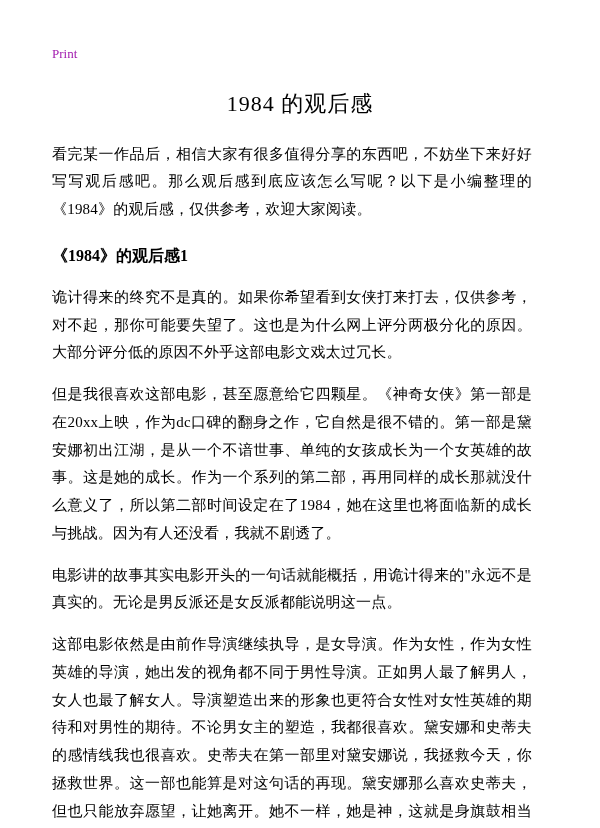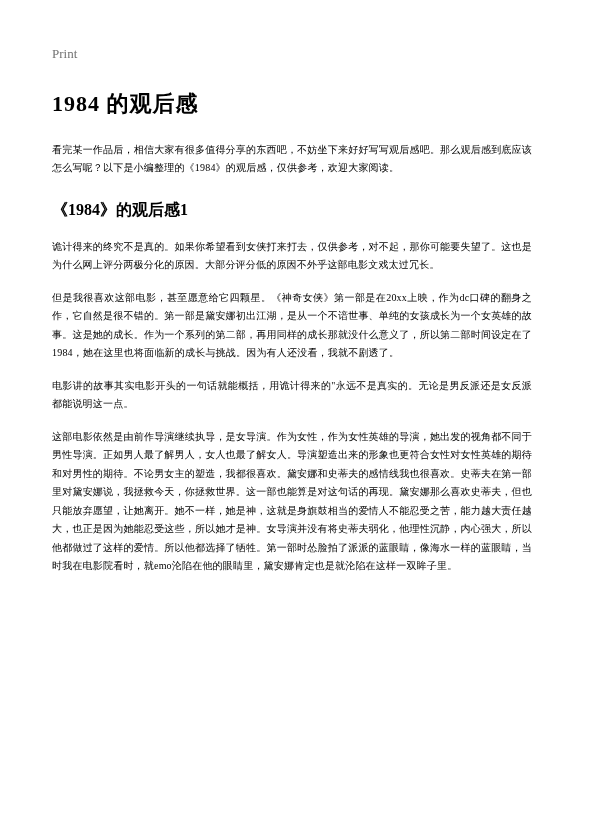--- a/index.html
+++ b/index.html
@@ -17,43 +17,43 @@
   .page {
     position: relative;
     width: 600px;
     height: 828px;
     box-sizing: border-box;
     padding: 44px 52px 0 52px;
   }
   .print-link {
     font-family: "Liberation Serif", serif;
     font-size: 13px;
-    color: #737373;
+    color: #a21caf;
     text-decoration: none;
     display: inline-block;
     margin: 0 0 22px 0;
     cursor: pointer;
     text-align: center;
   }
   .doc-title {
     font-family: "Liberation Serif", serif;
     font-size: 22px;
-    font-weight: bold;
-    text-align: left;
+    font-weight: normal;
+    text-align: center;
     letter-spacing: 1px;
     margin: 6px 0 22px 0;
     line-height: 1.3;
   }
   .subtitle {
     font-size: 13.5px;
     line-height: 1.6;
     margin: 0 0 14px 0;
   }
   p.body-text {
-    font-size: 10px;
+    font-size: 15px;
     line-height: 1.85;
     text-align: justify;
     margin: 0 16px 14px 0;
     letter-spacing: 0.2px;
   }
   h2.section-heading {
     font-size: 16px;
     font-weight: bold;
     margin: 20px 0 16px 0;
     line-height: 1.5;

